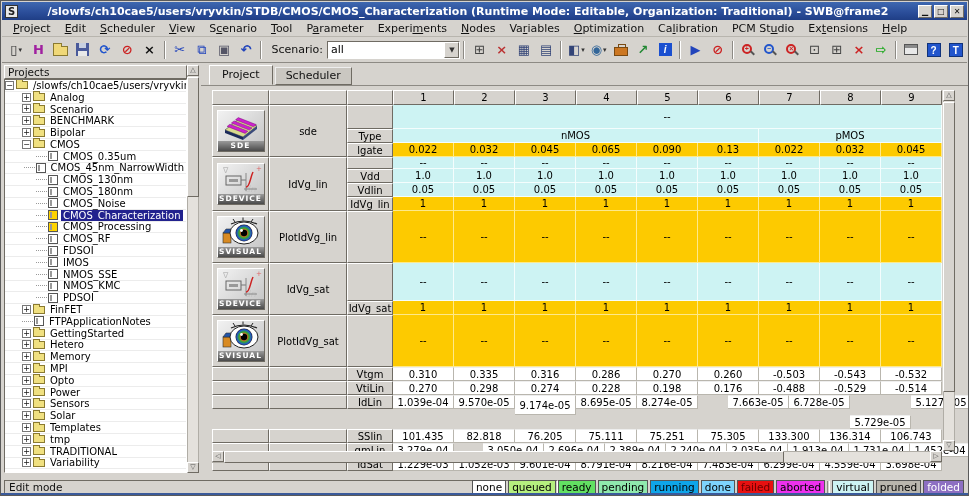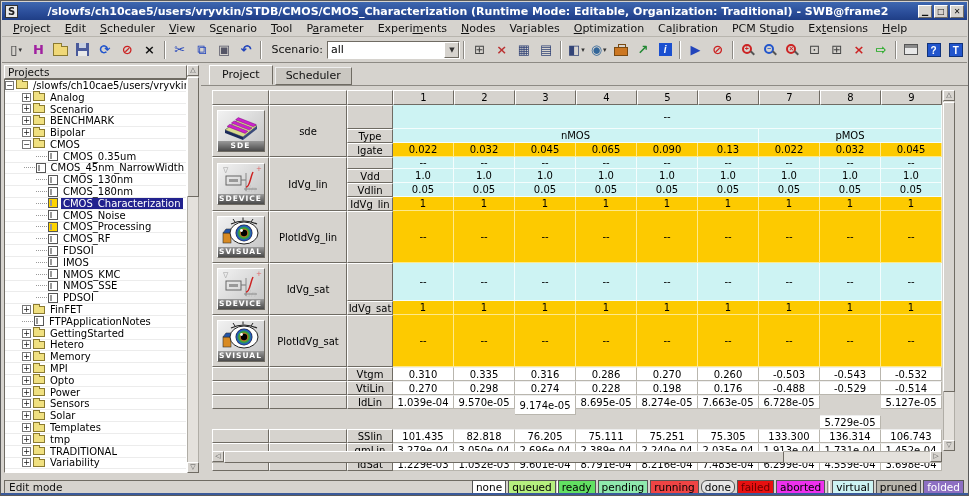--- a/index.html
+++ b/index.html
@@ -347,32 +347,32 @@
           </div>
           <div class="tree-row">
             <span class="tree-ind" style="width: 31px;"></span>
             <span class="tree-conn"></span>
             <span class="tree-doc"></span>
             <span class="tree-label">CMOS_180nm</span>
           </div>
           <div class="tree-row">
             <span class="tree-ind" style="width: 31px;"></span>
             <span class="tree-conn"></span>
+            <span class="tree-doc"></span>
+            <span class="tree-label">CMOS_Noise</span>
+          </div>
+          <div class="tree-row">
+            <span class="tree-ind" style="width: 31px;"></span>
+            <span class="tree-conn"></span>
             <span class="tree-doc hot"></span>
             <span class="tree-label selected">CMOS_Characterization</span>
           </div>
           <div class="tree-row">
             <span class="tree-ind" style="width: 31px;"></span>
             <span class="tree-conn"></span>
-            <span class="tree-doc"></span>
-            <span class="tree-label">CMOS_Noise</span>
-          </div>
-          <div class="tree-row">
-            <span class="tree-ind" style="width: 31px;"></span>
-            <span class="tree-conn"></span>
             <span class="tree-doc hot"></span>
             <span class="tree-label">CMOS_Processing</span>
           </div>
           <div class="tree-row">
             <span class="tree-ind" style="width: 31px;"></span>
             <span class="tree-conn"></span>
             <span class="tree-doc"></span>
             <span class="tree-label">CMOS_RF</span>
           </div>
           <div class="tree-row">
@@ -384,27 +384,27 @@
           <div class="tree-row">
             <span class="tree-ind" style="width: 31px;"></span>
             <span class="tree-conn"></span>
             <span class="tree-doc"></span>
             <span class="tree-label">IMOS</span>
           </div>
           <div class="tree-row">
             <span class="tree-ind" style="width: 31px;"></span>
             <span class="tree-conn"></span>
             <span class="tree-doc"></span>
+            <span class="tree-label">NMOS_SSE</span>
+          </div>
+          <div class="tree-row">
+            <span class="tree-ind" style="width: 31px;"></span>
+            <span class="tree-conn"></span>
+            <span class="tree-doc"></span>
             <span class="tree-label">NMOS_KMC</span>
-          </div>
-          <div class="tree-row">
-            <span class="tree-ind" style="width: 31px;"></span>
-            <span class="tree-conn"></span>
-            <span class="tree-doc"></span>
-            <span class="tree-label">NMOS_SSE</span>
           </div>
           <div class="tree-row">
             <span class="tree-ind" style="width: 31px;"></span>
             <span class="tree-conn"></span>
             <span class="tree-doc"></span>
             <span class="tree-label">PDSOI</span>
           </div>
           <div class="tree-row">
             <span class="tree-ind" style="width: 17px;"></span>
             <span class="tree-exp">+</span>
@@ -790,21 +790,21 @@
           </div>
           <div class="trow">
             <div class="tcell gcell" style="width: 57px; height: 14px;"></div>
             <div class="tcell gcell" style="width: 78px; height: 14px;"></div>
             <div class="tcell gcell pcell" style="width: 46px; height: 14px;">IdLin</div>
             <div class="tcell st-none" style="width: 61px; height: 14px;">1.039e-04</div>
             <div class="tcell st-none" style="width: 61px; height: 14px;">9.570e-05</div>
             <div class="tcell st-none" style="width: 61px; height: 20px;">9.174e-05</div>
             <div class="tcell st-none" style="width: 61px; height: 14px;">8.695e-05</div>
             <div class="tcell st-none" style="width: 61px; height: 14px;">8.274e-05</div>
-            <div class="tcell st-none" style="width: 61px; height: 14px;">7.663e-05</div>
+            <div class="tcell st-none" style="width: 61px; height: 14px; margin-left: 30px;">7.663e-05</div>
             <div class="tcell st-none" style="width: 61px; height: 14px;">6.728e-05</div>
             <div class="tcell st-none" style="width: 61px; height: 14px; margin-top: 20px;">5.729e-05</div>
             <div class="tcell st-none" style="width: 61px; height: 14px;">5.127e-05</div>
           </div>
           <div class="trow">
             <div class="tcell gcell" style="width: 57px; height: 14px;"></div>
             <div class="tcell gcell" style="width: 78px; height: 14px;"></div>
             <div class="tcell gcell pcell" style="width: 46px; height: 14px;">SSlin</div>
             <div class="tcell st-none" style="width: 61px; height: 14px;">101.435</div>
             <div class="tcell st-none" style="width: 61px; height: 14px;">82.818</div>
@@ -814,21 +814,21 @@
             <div class="tcell st-none" style="width: 61px; height: 14px;">75.305</div>
             <div class="tcell st-none" style="width: 61px; height: 14px;">133.300</div>
             <div class="tcell st-none" style="width: 61px; height: 14px;">136.314</div>
             <div class="tcell st-none" style="width: 61px; height: 14px;">106.743</div>
           </div>
           <div class="trow">
             <div class="tcell gcell" style="width: 57px; height: 14px;"></div>
             <div class="tcell gcell" style="width: 78px; height: 14px;"></div>
             <div class="tcell gcell pcell" style="width: 46px; height: 14px;">gmLin</div>
             <div class="tcell st-none" style="width: 61px; height: 14px;">3.279e-04</div>
-            <div class="tcell st-none" style="width: 61px; height: 14px;">3.050e-04</div>
+            <div class="tcell st-none" style="width: 61px; height: 14px; margin-left: 29px;">3.050e-04</div>
             <div class="tcell st-none" style="width: 61px; height: 14px;">2.696e-04</div>
             <div class="tcell st-none" style="width: 61px; height: 14px;">2.389e-04</div>
             <div class="tcell st-none" style="width: 61px; height: 14px;">2.240e-04</div>
             <div class="tcell st-none" style="width: 61px; height: 14px;">2.035e-04</div>
             <div class="tcell st-none" style="width: 61px; height: 14px;">1.913e-04</div>
             <div class="tcell st-none" style="width: 61px; height: 14px;">1.731e-04</div>
             <div class="tcell st-none" style="width: 61px; height: 14px;">1.452e-04</div>
           </div>
           <div class="trow">
             <div class="tcell gcell" style="width: 57px; height: 14px;"></div>
@@ -860,22 +860,22 @@
     </div>
   </div>
 
   <div class="statusbar">
     <div class="mode-box">Edit mode</div>
     <div class="legend" id="legend">
         <span class="leg-box" style="background: rgb(255, 255, 255); color: rgb(0, 0, 0);">none</span>
         <span class="leg-box" style="background: rgb(181, 239, 126); color: rgb(0, 0, 0);">queued</span>
         <span class="leg-box" style="background: rgb(98, 224, 98); color: rgb(0, 0, 0);">ready</span>
         <span class="leg-box" style="background: rgb(143, 233, 173); color: rgb(0, 0, 0);">pending</span>
-        <span class="leg-box" style="background: #ef4444; color: rgb(0, 0, 0);">running</span>
-        <span class="leg-box" style="background: #e5e5e5; color: rgb(0, 0, 0); border-radius: 6px;">done</span>
+        <span class="leg-box" style="background: #0ea5e9; color: rgb(0, 0, 0);">running</span>
+        <span class="leg-box" style="background: #7dd3fc; color: rgb(0, 0, 0);">done</span>
         <span class="leg-box" style="background: rgb(232, 16, 16); color: rgb(106, 0, 0);">failed</span>
         <span class="leg-box" style="background: rgb(238, 48, 238); color: rgb(0, 0, 0);">aborted</span>
         <span class="leg-div"></span>
         <span class="leg-box" style="background: rgb(205, 243, 243); color: rgb(0, 0, 0);">virtual</span>
         <span class="leg-box" style="background: rgb(185, 182, 174); color: rgb(0, 0, 0);">pruned</span>
         <span class="leg-box" style="background: rgb(141, 111, 194); color: rgb(255, 255, 255);">folded</span>
       </div>
   </div>
   <div class="bottomstrip"></div>
 </div>

